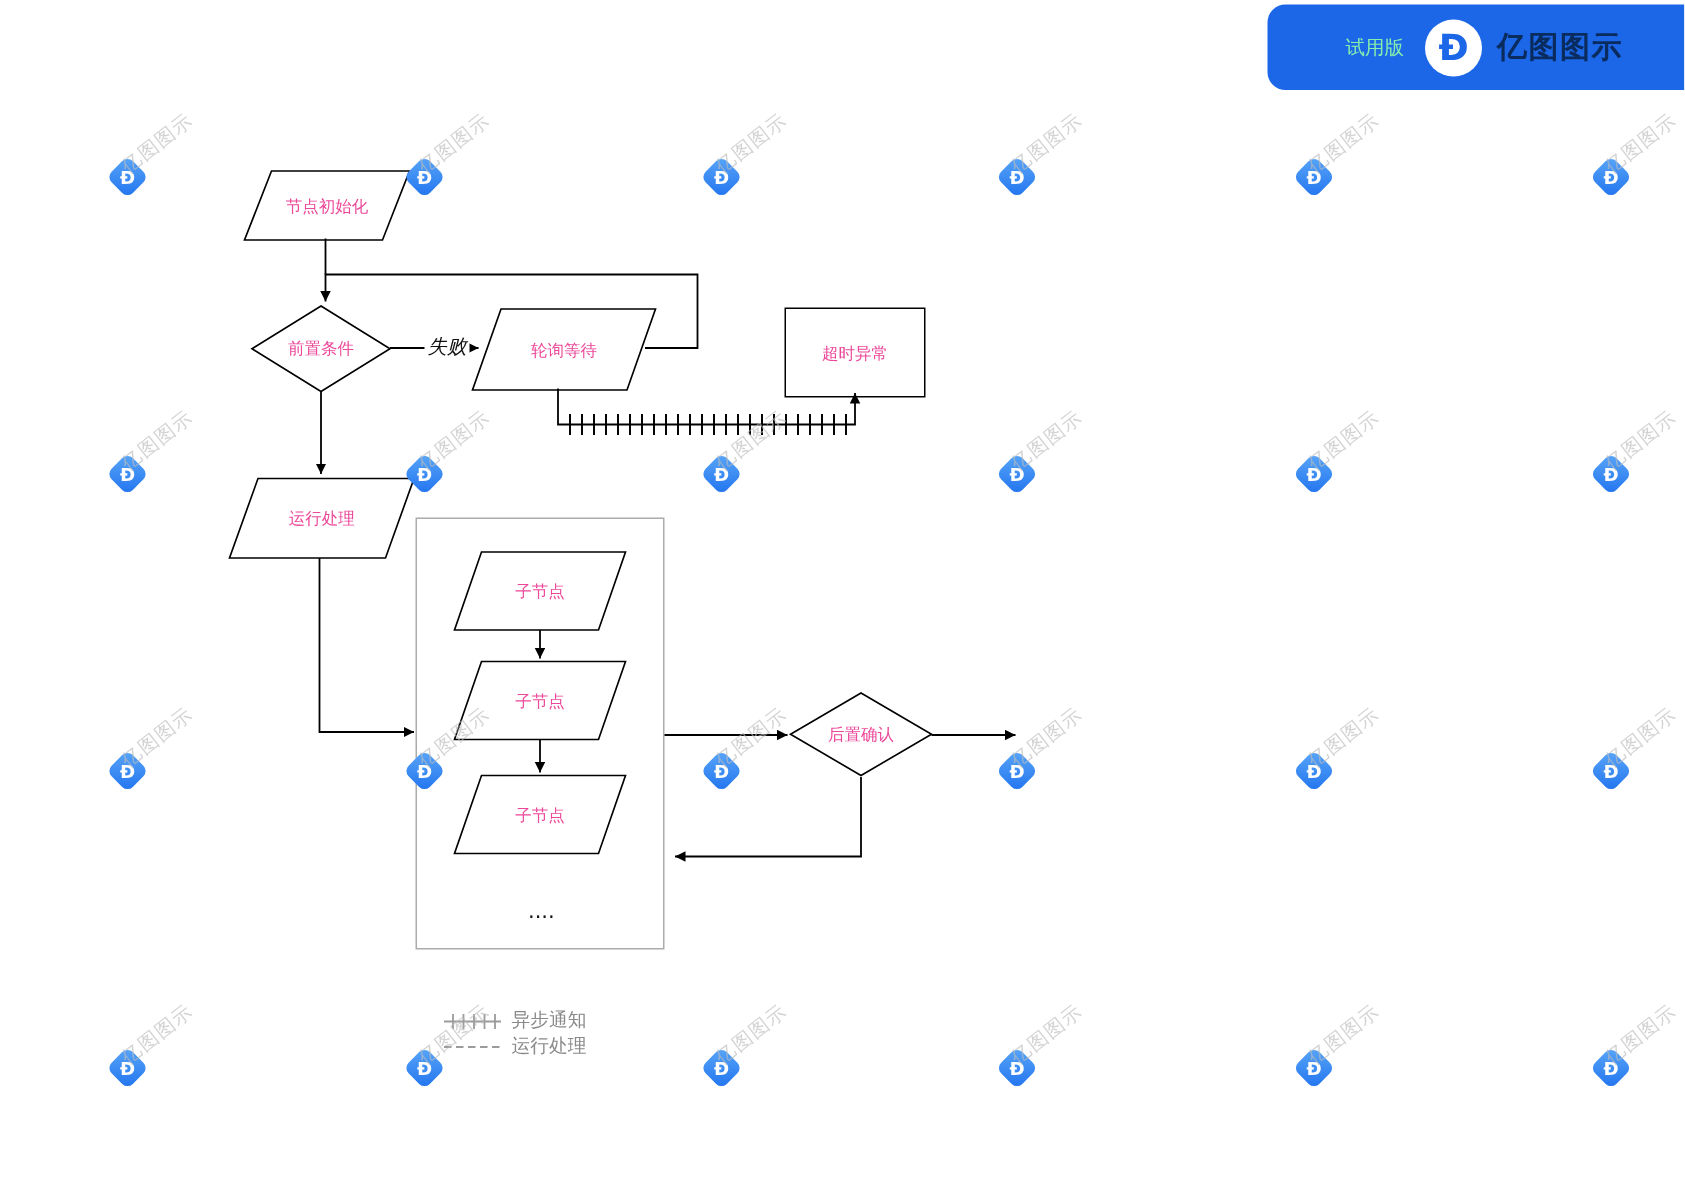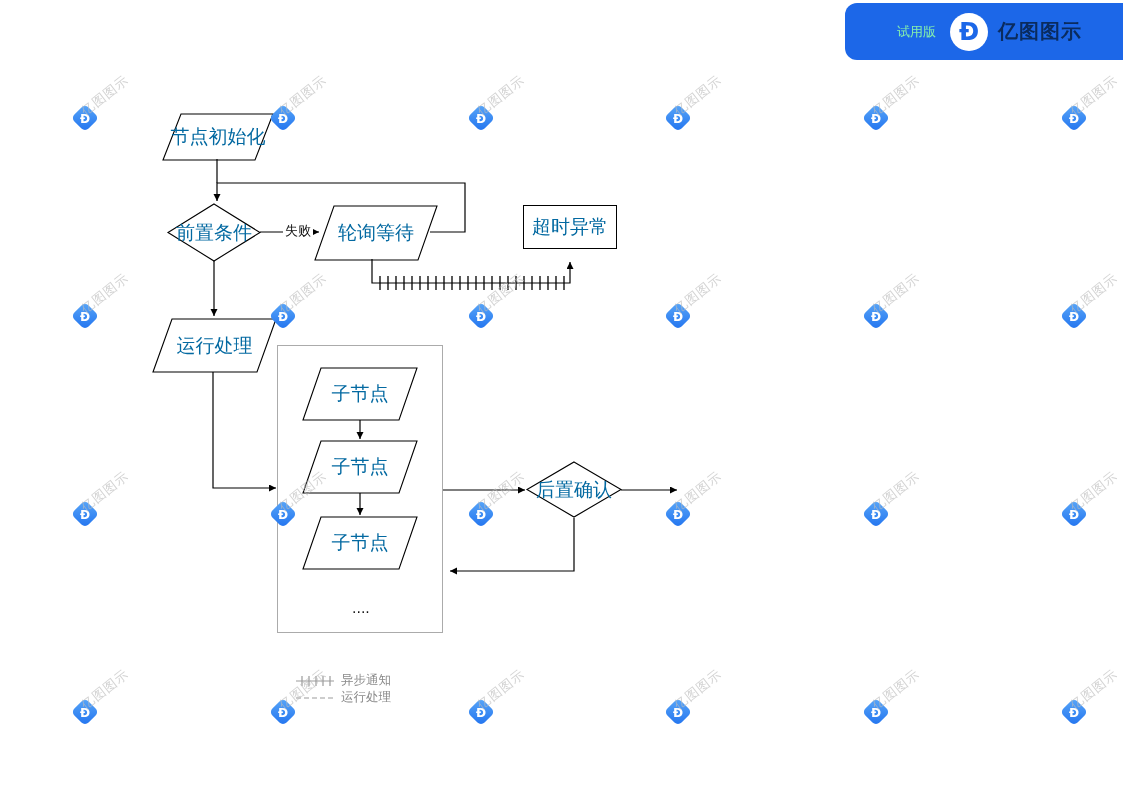--- a/index.html
+++ b/index.html
@@ -4,33 +4,33 @@
 <style>
   * { margin:0; padding:0; box-sizing:border-box; }
   html,body { background:#ffffff; }
   body { font-family:"DejaVu Sans","Liberation Sans",sans-serif; }
   #stage { position:relative; width:1123px; height:794px; background:#ffffff; overflow:hidden; }
 
   
   .shape { position:absolute; z-index:2; }
   .shape svg.outline { display:block; width:100%; height:100%; overflow:visible; }
   .lbl { position:absolute; inset:0; display:flex; align-items:center; justify-content:center;
-         font-size:19px; color:#0369a1; white-space:nowrap; }
+         font-size:11px; color:#ec4899; white-space:nowrap; }
   .rectshape { background:#fff; border:1px solid #000; }
   .stadium  { background:#fff; border:1px solid #000; border-radius:20px; }
   .container-box { position:absolute; background:#fff; border:1px solid #ababab; z-index:1; }
   .ellipsis-text { position:absolute; z-index:2; font-size:14px; color:#111; }
 
   
   #connectors { position:absolute; left:0; top:0; z-index:3; pointer-events:none; }
   #connectors path.flowline { fill:none; stroke:#000; stroke-width:1.2; }
   #connectors path.comb { fill:none; stroke:#000; stroke-width:1.3; }
 
   .line-label { position:absolute; z-index:4; background:#fff; padding:0 2px;
-                font-size:13px; color:#111; }
+                font-size:13px; color:#111;font-style:italic; }
 
   
   .legend { position:absolute; z-index:2; }
   .legend-row { display:flex; align-items:center; gap:7px; height:17px; }
   .legend-label { font-size:12.5px; color:#8a8a8a; white-space:nowrap; }
 
   
   #watermark-layer { position:absolute; inset:0; z-index:6; pointer-events:none; }
   .wm { position:absolute; width:34px; height:34px; }
   .wm-text { position:absolute; left:15px; top:3px; transform:rotate(-38deg); transform-origin:left center;
@@ -98,21 +98,21 @@
 
   <div class="line-label" style="left:283px; top:222px;">失败</div>
 
   <div class="shape" style="left:315px; top:205px; width:122px; height:56px;">
     <svg class="outline" viewBox="0 0 122 54">
         <polygon points="19,0 122,0 103,54 0,54" fill="#fff" stroke="#000" stroke-width="1.1"></polygon>
       </svg>
     <span class="lbl">轮询等待</span>
   </div>
 
-  <div class="shape rectshape" style="left:523px; top:205px; width:94px; height:44px;">
+  <div class="shape rectshape" style="left:523px; top:205px; width:94px; height:60px;">
     <span class="lbl">超时异常</span>
   </div>
 
   <div class="shape" style="left:153px; top:319px; width:123px; height:53px;">
     <svg class="outline" viewBox="0 0 123 53">
         <polygon points="19,0 123,0 104,53 0,53" fill="#fff" stroke="#000" stroke-width="1.1"></polygon>
       </svg>
     <span class="lbl">运行处理</span>
   </div>
 

